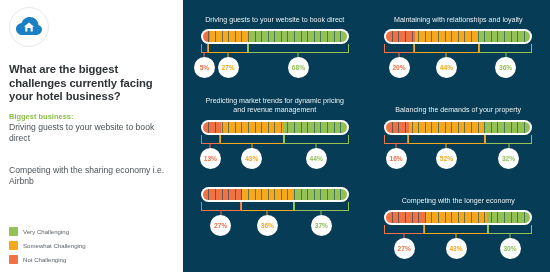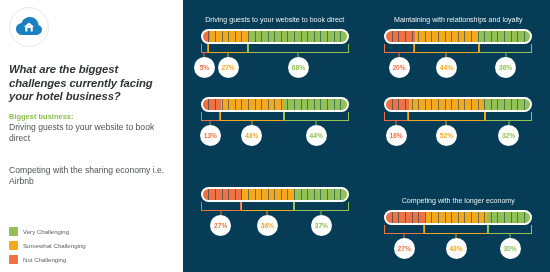--- a/index.html
+++ b/index.html
@@ -48,21 +48,20 @@
   .headline {
     position: absolute;
     left: 9px;
     top: 63px;
     width: 160px;
     font-size: 11.3px;
     line-height: 13.6px;
     font-weight: bold;
     color: #2f3437;
     letter-spacing: -0.1px;
-    font-style: italic;
   }
   .sub-label {
     position: absolute;
     left: 9px;
     width: 165px;
     font-size: 7.4px;
     font-weight: bold;
     letter-spacing: 0.05px;
   }
   .sub-label.green { top: 112px; color: #8cbf4a; }
@@ -354,20 +353,21 @@
             <span class="stem"></span>
           </div>
         </div>
         <div class="badges">
           <div class="badge c-red" style="left: 10%;">20%</div>
           <div class="badge c-yellow" style="left: 42%;">44%</div>
           <div class="badge c-green" style="left: 82%;">36%</div>
         </div>
       </div>
       <div class="chart-cell">
+        <div class="chart-title">Predicting market trends for dynamic pricing and revenue management</div>
         <div class="bar-outer">
           <div class="bar-inner">
             <div class="seg seg-red" style="width: 13%;"></div>
             <div class="seg seg-yellow" style="width: 43%;"></div>
             <div class="seg seg-green" style="width: 44%;"></div>
           </div>
           <div class="bar-ticks">
             <i></i>
             <i></i>
             <i></i>
@@ -403,20 +403,21 @@
             <span class="stem"></span>
           </div>
         </div>
         <div class="badges">
           <div class="badge c-red" style="left: 6.5%;">13%</div>
           <div class="badge c-yellow" style="left: 34.5%;">43%</div>
           <div class="badge c-green" style="left: 78%;">44%</div>
         </div>
       </div>
       <div class="chart-cell">
+        <div class="chart-title">Balancing the demands of your property</div>
         <div class="bar-outer">
           <div class="bar-inner">
             <div class="seg seg-red" style="width: 16%;"></div>
             <div class="seg seg-yellow" style="width: 52%;"></div>
             <div class="seg seg-green" style="width: 32%;"></div>
           </div>
           <div class="bar-ticks">
             <i></i>
             <i></i>
             <i></i>

